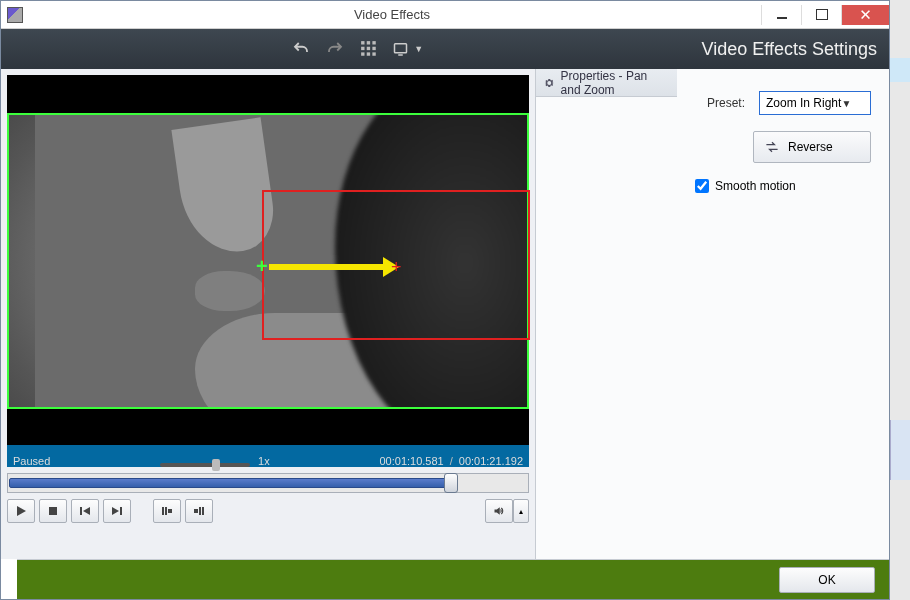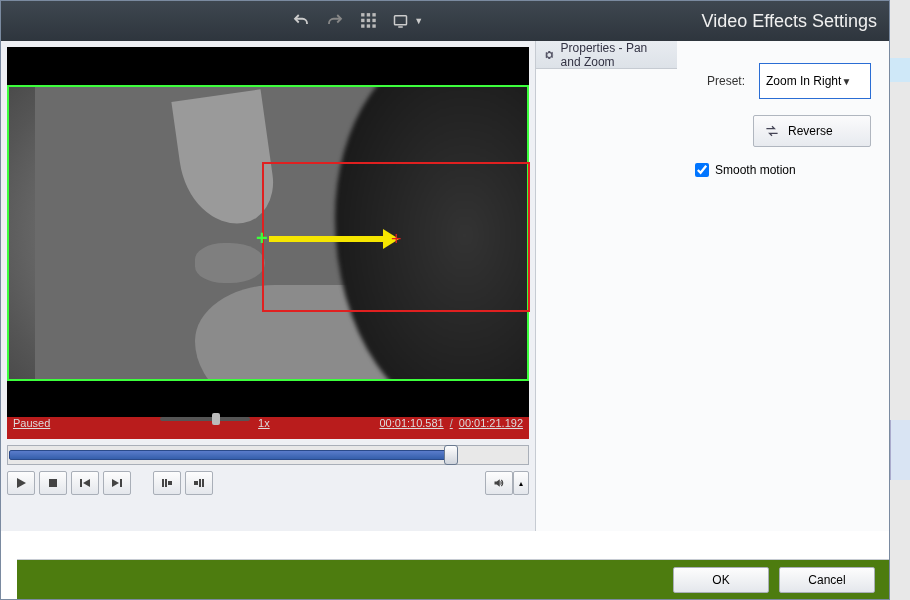--- a/index.html
+++ b/index.html
@@ -95,22 +95,22 @@
 .gf-outer2{left:0;right:0;top:332px;height:0;border-width:2px 0 0 0;}
 .gf-side-l{left:0;top:38px;width:0;height:296px;border-width:0 0 0 2px;}
 .gf-side-r{right:0;top:38px;width:0;height:296px;border-width:0 2px 0 0;}
 .red-frame{position:absolute;left:255px;top:115px;width:268px;height:150px;border:2px solid #e02020;}
 .marker-green{position:absolute;color:#3cff3c;font-size:20px;font-weight:bold;left:249px;top:180px;}
 .marker-red{position:absolute;color:#e02020;font-size:18px;left:384px;top:182px;}
 .arrow-line{position:absolute;left:262px;top:189px;width:118px;height:6px;background:#f6e600;}
 .arrow-head{position:absolute;left:376px;top:182px;width:0;height:0;border-left:16px solid #f6e600;border-top:10px solid transparent;border-bottom:10px solid transparent;}
 
 .status-row{
-  background:#b91c1c;color:#ddd;display:flex;align-items:flex-start;
-  height:22px;margin:0 6px;padding:0 6px;font-size:11px;text-decoration:underline;
+  background:#0369a1;color:#ddd;display:flex;align-items:flex-end;
+  height:22px;margin:0 6px;padding:0 6px;font-size:11px;
 }
 .status-row .spacer{flex:1;}
 .speed-slider{width:90px;height:4px;background:#555;position:relative;margin-right:8px;border-radius:2px;}
 .speed-slider .thumb{position:absolute;left:52px;top:-4px;width:8px;height:12px;background:#bbb;border-radius:2px;}
 .time-sep{margin:0 6px;color:#bbb;}
 
 .seekbar-wrap{margin:6px 6px 0 6px;height:20px;position:relative;border:1px solid #a9afb8;background:#e8e8e8;}
 .seekbar-fill{position:absolute;left:1px;top:4px;height:10px;width:440px;background:linear-gradient(#5a7ccb,#355fab);border:1px solid #2a4a8a;border-radius:2px;}
 .seekbar-thumb{position:absolute;left:436px;top:-1px;width:14px;height:20px;border:1px solid #6a7a90;background:linear-gradient(#fefefe,#cfd4dc);border-radius:3px;}
 
@@ -125,21 +125,21 @@
 .props-header{
   height:28px;background:linear-gradient(#e8ecf1,#dde2e8);
   border-bottom:1px solid #c6cbd2;display:flex;align-items:center;
   padding:0 8px;color:#334;gap:6px;
 }
 .gear{width:14px;height:14px;}
 .props-body{padding:22px 18px 0 18px;}
 .form-row{display:flex;align-items:center;margin-bottom:16px;}
 .form-row label{width:50px;text-align:right;margin-right:14px;color:#333;}
 .preset-select{
-  flex:1;height:36px;border:1px solid #2a6dd4;background:#fff;display:flex;align-items:center;
+  flex:1;height:24px;border:1px solid #2a6dd4;background:#fff;display:flex;align-items:center;
   padding:0 6px;cursor:pointer;
 }
 .preset-select .caret{font-size:10px;color:#333;}
 .reverse-btn{
   margin-left:58px;height:32px;width:118px;border:1px solid #b0b6bf;
   background:linear-gradient(#fbfbfc,#e7eaef);display:flex;align-items:center;
   gap:8px;padding:4px 10px;cursor:pointer;border-radius:2px;
 }
 .reverse-btn svg{width:16px;height:16px;}
 .check-row{margin-top:16px;display:flex;align-items:center;gap:6px;}
@@ -159,20 +159,27 @@
 .bg-hint2{position:absolute;right:0;top:58px;width:20px;height:24px;background:#cfe8f8;}
 </style>
 </head>
 <body>
 
 <div class="bg-hint"></div>
 <div class="bg-hint2"></div>
 
 <div class="window">
 
+  <div class="titlebar">
+    <div class="app-icon"></div>
+    <div class="title">Video Effects</div>
+    <div class="win-btn minimize"></div>
+    <div class="win-btn maximize"></div>
+    <div class="win-btn close"></div>
+  </div>
 
   <div class="toolbar">
     <div class="tb-center">
       <div class="tb-btn">
         <svg viewBox="0 0 24 24" fill="none" stroke="#ccc" stroke-width="2.4">
             <path d="M9 14l-5-5 5-5"></path>
             <path d="M4 9h10a6 6 0 016 6v1"></path>
           </svg>
       </div>
       <div class="tb-btn">
@@ -326,15 +333,14 @@
         <div class="check-row">
           <input type="checkbox" checked="" style="">
           <span>Smooth motion</span>
         </div>
       </div>
     </div>
   </div>
 
   <div class="footer">
     <button>OK</button>
-    <button>Cancel</button>
   </div>
 </div>
 
 </body></html>

